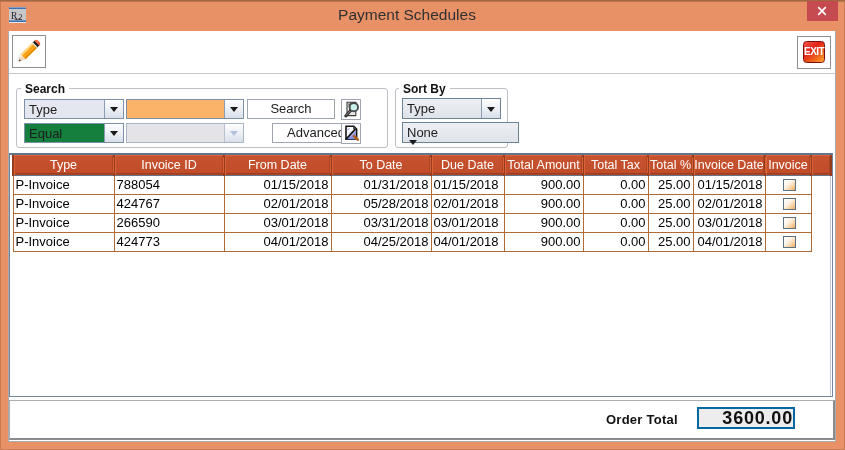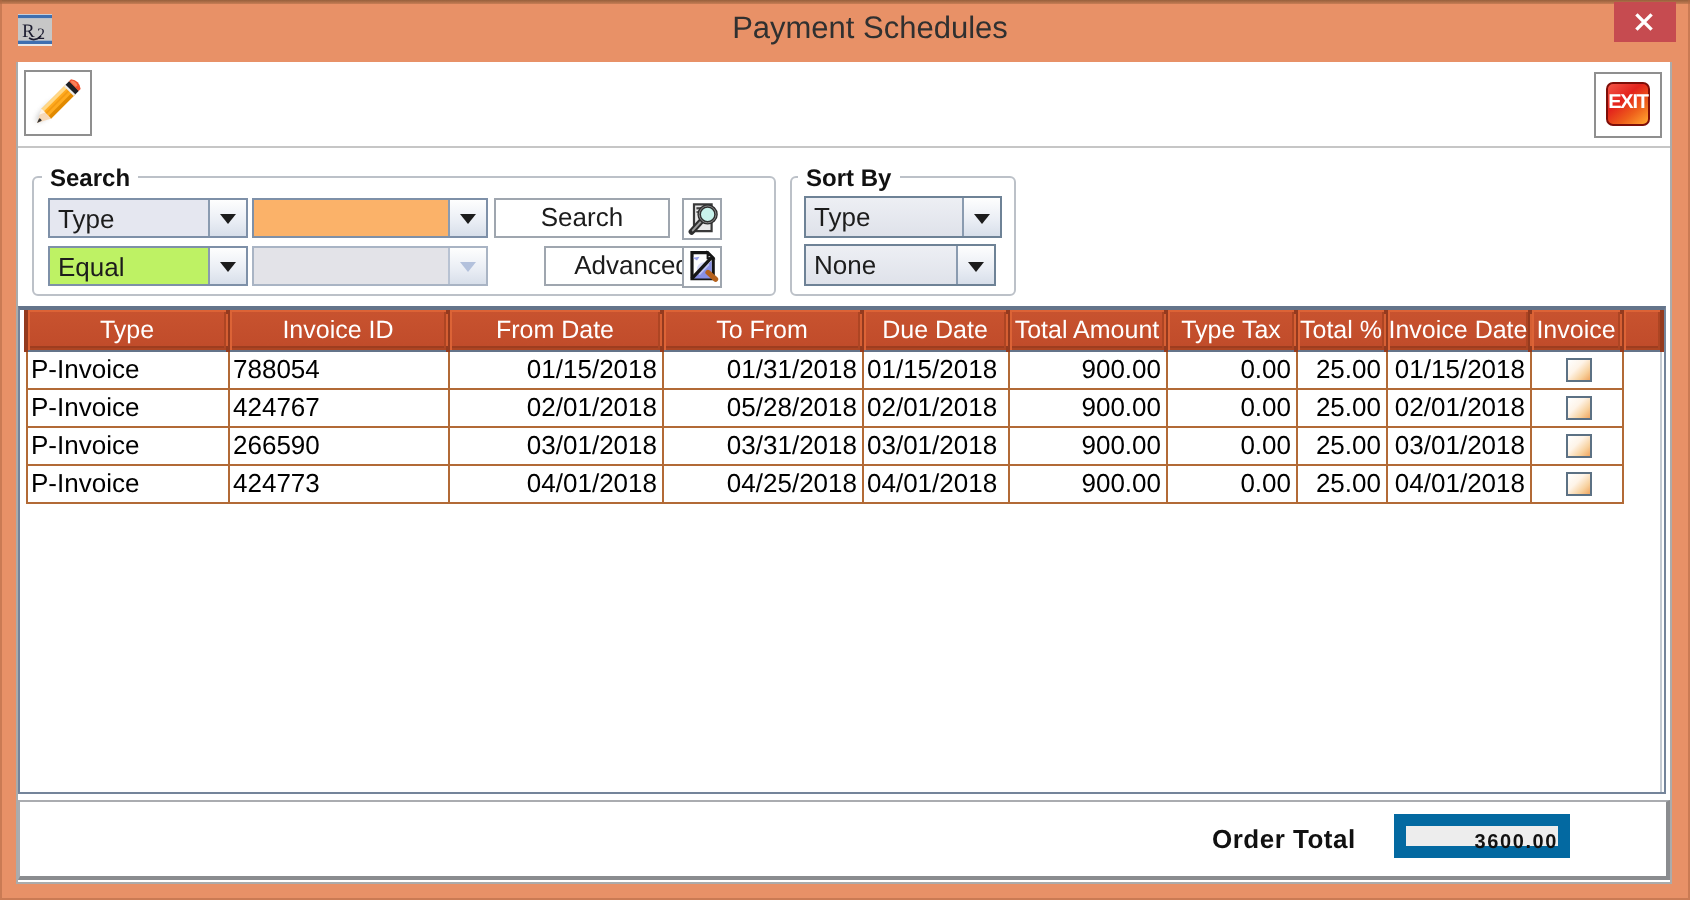--- a/index.html
+++ b/index.html
@@ -19,21 +19,21 @@
   table.grid td { border:1px solid #B26A36; font-size:13px; color:#000; height:19px; padding:0 2px; background:#fff; white-space:nowrap; overflow:hidden; }
   td.r { text-align:right; }
   .chk { width:13px; height:12px; margin:0 0 0 15px; border:1px solid #5C7184;
        background:linear-gradient(135deg,#FFFFFF 0%,#FEF4E8 40%,#F8D2A0 72%,#F0A660 100%); }
 </style>
 </head>
 <body>
 
   <div class="abs" style="left:0;top:0;width:845px;height:2px;background:linear-gradient(180deg,#96603C,#C77E55);"></div>
   <div class="abs" style="left:0;top:0;width:845px;height:450px;border:1px solid rgba(176,105,70,0.55);border-top:none;pointer-events:none;z-index:50;"></div>
-  <div class="abs" style="left:0;top:6px;width:814px;text-align:center;font-size:15.5px;color:#303030;margin-left:28px;">Payment Schedules</div>
+  <div class="abs" style="left:0;top:6px;width:814px;text-align:center;font-size:15.5px;color:#303030;">Payment Schedules</div>
 
   <svg class="abs" style="left:9px;top:7px;" width="17" height="16">
     <rect x="0" y="0" width="17" height="16" fill="#E8E8E8"></rect>
     <rect x="0" y="0.4" width="17" height="1.8" fill="#3E6FB0"></rect>
     <rect x="0" y="13.2" width="17" height="1.8" fill="#3E6FB0"></rect>
     <rect x="0" y="2.2" width="17" height="11" fill="#C7C7C7"></rect>
     <text x="2" y="11.5" font-family="Liberation Serif" font-size="9.5" fill="#1d1d30">R</text>
     <text x="9.5" y="12.5" font-family="Liberation Serif" font-size="8" fill="#1d1d30">2</text>
     <path d="M5.5 12 Q8.5 14 11.5 11" stroke="#1d1d30" stroke-width="0.8" fill="none"></path>
   </svg>
@@ -80,21 +80,21 @@
 
   <div class="combo" style="left:24px;top:99px;width:100px;height:20px;">
     <div class="fld" style="background:#E5E7F0;">Type</div>
     <div class="arw"></div>
   </div>
   <div class="combo" style="left:126px;top:99px;width:118px;height:20px;">
     <div class="fld" style="background:#FBB269;"></div>
     <div class="arw"></div>
   </div>
   <div class="combo" style="left:24px;top:123px;width:100px;height:20px;">
-    <div class="fld" style="background:#bef264;">Equal</div>
+    <div class="fld" style="background:#15803d;">Equal</div>
     <div class="arw"></div>
   </div>
   <div class="combo" style="left:126px;top:123px;width:118px;height:20px;border-color:#A9B4C4;">
     <div class="fld" style="background:#E3E3E8;"></div>
     <div class="arw disarw" style="border-left-color:#B8C2D2;"></div>
   </div>
   <style>.disarw:after{border-top-color:#B3C1DC !important;}</style>
 
   <div class="btn" style="left:247px;top:99px;width:88px;height:20px;line-height:18px;">Search</div>
   <div class="btn" style="left:247px;top:123px;width:88px;height:20px;line-height:18px;margin-left:25px;">Advanced</div>
@@ -120,21 +120,21 @@
     <path d="M2.9 14.3 L12.6 3.9" stroke="#151515" stroke-width="1.7"></path>
     <path d="M11.0 11.2 L14.8 14.6" stroke="#B5621E" stroke-width="2.6" stroke-linecap="round"></path>
   </svg>
 
   <div class="gbox" style="left:395px;top:88px;width:113px;height:60px;"></div>
   <div class="glabel" style="left:399px;top:82px;">Sort By</div>
   <div class="combo" style="left:402px;top:98px;width:99px;height:21px;border:1.5px solid #6E8296;">
     <div class="fld" style="background:linear-gradient(180deg,#EDEFF4,#DFE2EA);">Type</div>
     <div class="arw"></div>
   </div>
-  <div class="combo" style="left:402px;top:122px;width:96px;height:21px;border:1.5px solid #6E8296;">
+  <div class="combo" style="left:402px;top:122px;width:117px;height:21px;border:1.5px solid #6E8296;flex-direction:column;">
     <div class="fld" style="background:linear-gradient(180deg,#EDEFF4,#DFE2EA);">None</div>
     <div class="arw"></div>
   </div>
 
   <div class="abs" style="left:9px;top:153px;width:824px;height:244px;background:#fff;border:1px solid #74849A;border-top:2px solid #64748A;"></div>
   <div class="abs" style="left:830px;top:155px;width:1px;height:241px;background:#C4CAD2;"></div>
 
   <table class="grid" style="left:12px;top:155px;">
     <colgroup>
       <col style="width:101px">
@@ -147,24 +147,24 @@
       <col style="width:45px">
       <col style="width:72px">
       <col style="width:46px">
       <col style="width:20px">
     </colgroup>
     <thead>
       <tr>
         <th>Type</th>
         <th>Invoice ID</th>
         <th>From Date</th>
-        <th>To From</th>
+        <th>To Date</th>
         <th>Due Date</th>
         <th>Total Amount</th>
-        <th>Type Tax</th>
+        <th>Total Tax</th>
         <th>Total %</th>
         <th>Invoice Date</th>
         <th>Invoice</th>
         <th></th>
       </tr>
     </thead>
     <tbody>
       <tr>
         <td>P-Invoice</td>
         <td>788054</td>
@@ -235,14 +235,14 @@
 <div class="abs" style="left:430px;top:157px;width:1px;height:16px;background:#D65F33;"></div>
 <div class="abs" style="left:503px;top:157px;width:1px;height:16px;background:#D65F33;"></div>
 <div class="abs" style="left:582px;top:157px;width:1px;height:16px;background:#D65F33;"></div>
 <div class="abs" style="left:647px;top:157px;width:1px;height:16px;background:#D65F33;"></div>
 <div class="abs" style="left:692px;top:157px;width:1px;height:16px;background:#D65F33;"></div>
 <div class="abs" style="left:765px;top:157px;width:1px;height:16px;background:#D65F33;"></div>
 <div class="abs" style="left:810px;top:157px;width:1px;height:16px;background:#D65F33;"></div>
 
   <div class="abs" style="left:9px;top:400px;width:826px;height:40px;background:#fff;border:1px solid #AAACB0;border-right:2.5px solid #8A8C8F;border-bottom:2.5px solid #8A8C8F;"></div>
   <div class="abs" style="left:606px;top:412px;font-size:13px;font-weight:bold;color:#111;letter-spacing:0.25px;">Order Total</div>
-  <div class="abs" style="left:697px;top:407px;width:88px;height:22px;background:#EDEDED;border:6px solid #0369a1;
-       font-size:10px;font-weight:bold;color:#111;text-align:right;line-height:18px;padding-right:0;letter-spacing:0.8px;">3600.00</div>
+  <div class="abs" style="left:697px;top:407px;width:98px;height:22px;background:#EDEDED;border:2px solid #0369a1;
+       font-size:18px;font-weight:bold;color:#111;text-align:right;line-height:18px;padding-right:0;letter-spacing:0.8px;">3600.00</div>
 
 </body></html>

